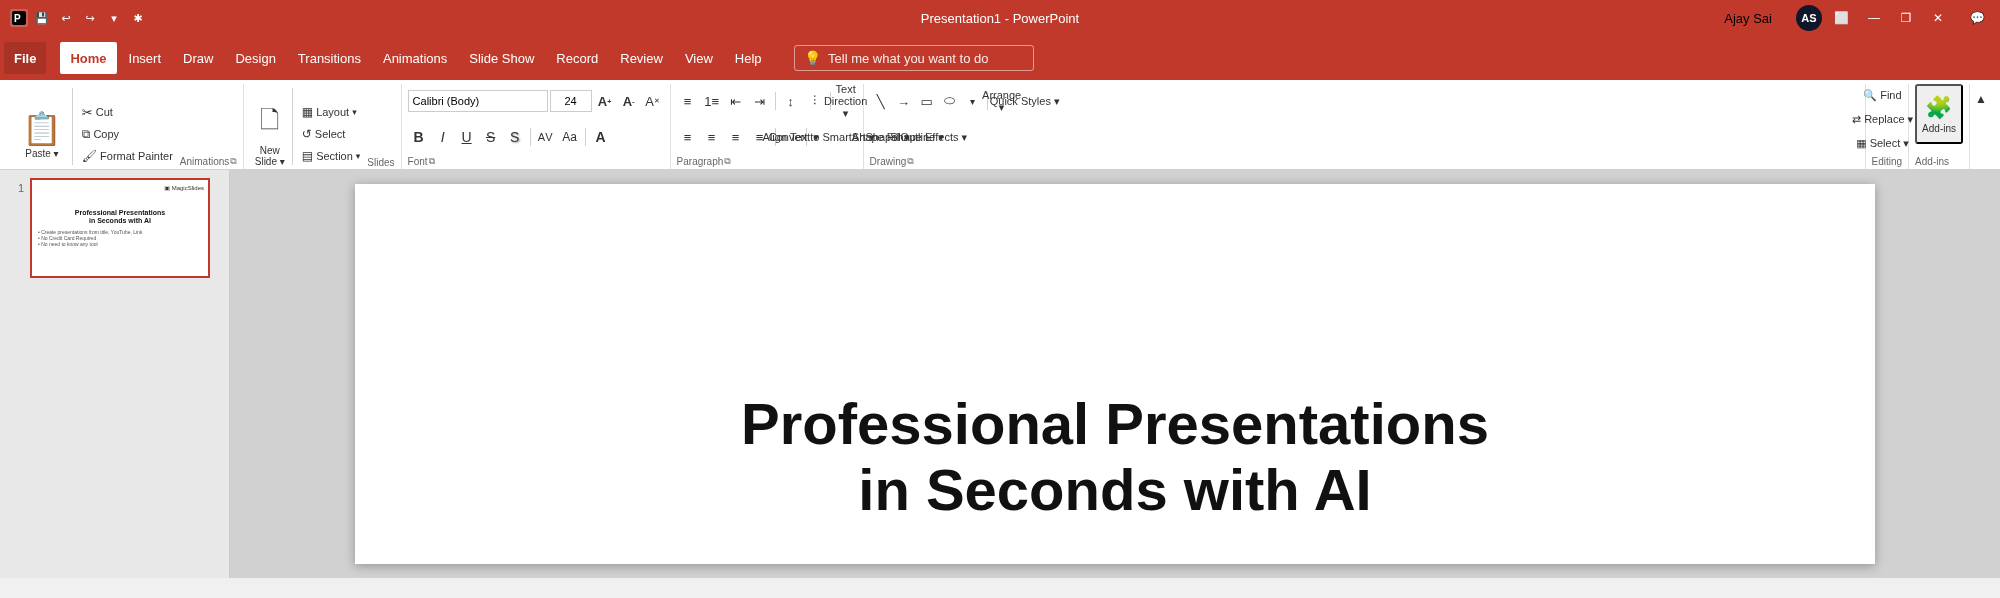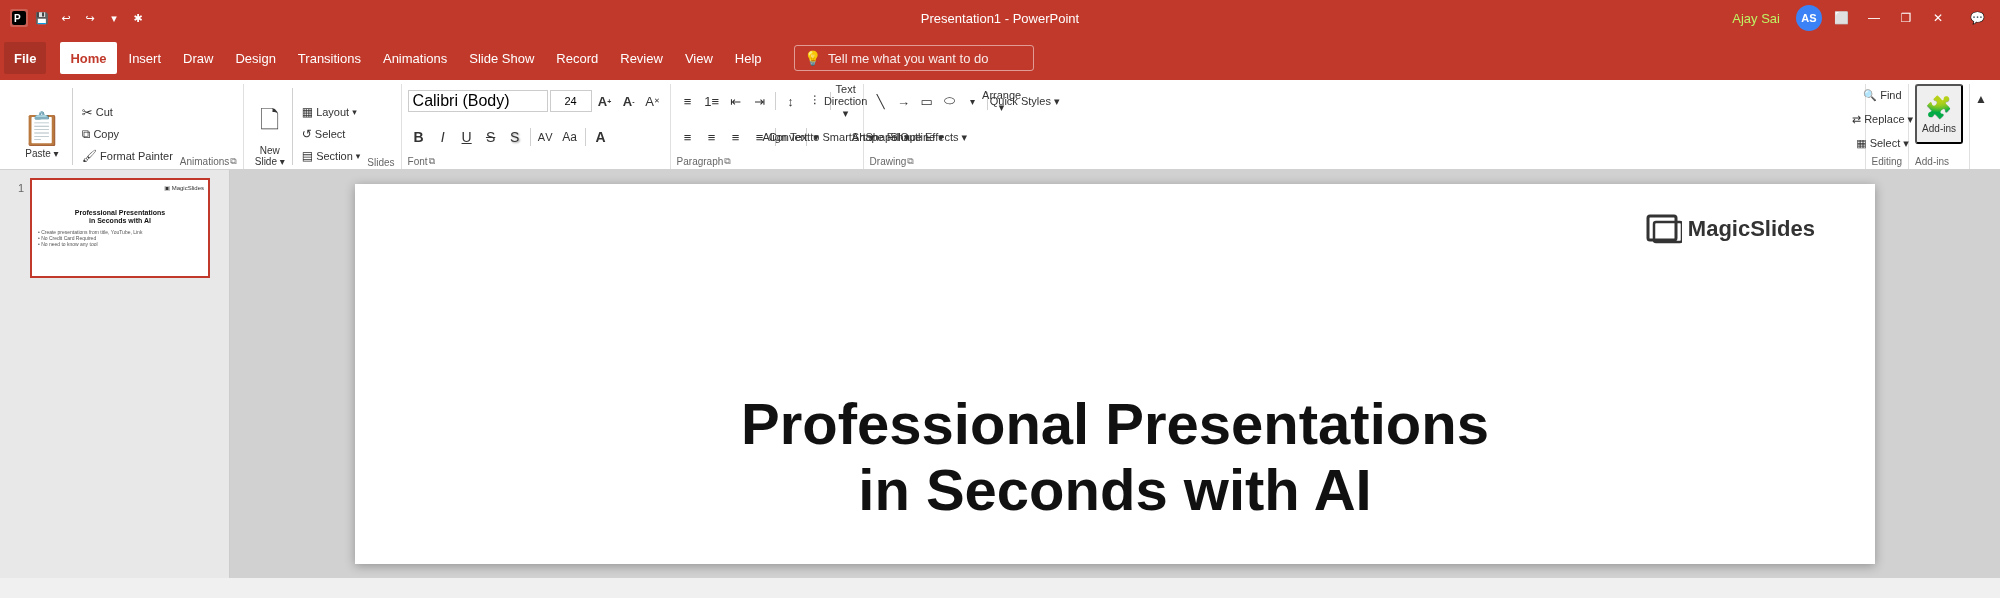--- a/index.html
+++ b/index.html
@@ -16,21 +16,21 @@
       color: white;
       font-size: 13px;
     }
     .title-bar-left { display: flex; align-items: center; gap: 6px; }
     .title-bar-center { position: absolute; left: 50%; transform: translateX(-50%); font-size: 13px; color: white; }
     .title-bar-right { display: flex; align-items: center; gap: 8px; margin-left: auto; }
     .title-icon { width: 18px; height: 18px; background: #fff3; border-radius: 2px; display: flex; align-items: center; justify-content: center; font-size: 11px; }
     .win-btn { width: 24px; height: 24px; display: flex; align-items: center; justify-content: center; font-size: 12px; cursor: pointer; border-radius: 2px; }
     .quick-access { display: flex; align-items: center; gap: 4px; }
     .qa-btn { width: 20px; height: 20px; display: flex; align-items: center; justify-content: center; font-size: 11px; color: white; cursor: pointer; }
-    .user-avatar { width: 26px; height: 26px; border-radius: 50%; background: #3b82f6; display: flex; align-items: center; justify-content: center; font-size: 11px; color: white; font-weight: bold; }
+    .user-avatar { width: 26px; height: 26px; border-radius: 50%; background: #0f172a; display: flex; align-items: center; justify-content: center; font-size: 11px; color: white; font-weight: bold; }
 
     
     .menu-bar {
       background: #c0392b;
       height: 44px;
       display: flex;
       align-items: center;
       padding: 0 4px;
       gap: 2px;
     }
@@ -301,21 +301,21 @@
       </div>
       <div class="qa-btn" title="Save">💾</div>
       <div class="qa-btn" title="Undo">↩</div>
       <div class="qa-btn" title="Redo">↪</div>
       <div class="qa-btn" title="Customize">▾</div>
       <div class="qa-btn">✱</div>
     </div>
   </div>
   <div class="title-bar-center">Presentation1  -  PowerPoint</div>
   <div class="title-bar-right">
-    <span style="font-size:13px; color:#bef264; margin-right:8px;">Ajay Sai</span>
+    <span style="font-size:13px; color:#000000; margin-right:16px;">Ajay Sai</span>
     <div class="user-avatar">AS</div>
     <div class="win-btn">⬜</div>
     <div class="win-btn">—</div>
     <div class="win-btn">❐</div>
     <div class="win-btn close">✕</div>
     <div class="win-btn" style="margin-left:8px;">💬</div>
   </div>
 </div>
 
 <div class="menu-bar">
@@ -391,21 +391,21 @@
         <span style="font-size:9px;">▾</span>
       </div>
     </div>
     <div style="margin-top:auto; padding-bottom:1px; font-size:10px; color:#666; align-self:flex-end; padding-left:2px;">
       <span>Slides</span>
     </div>
   </div>
 
   <div class="ribbon-group">
     <div class="ribbon-row">
-      <input class="font-selector" type="text" style="width: 140px; height: 22px; font-size: 16px; border: 1px solid rgb(204, 204, 204); padding: 4px 4px;" value="Calibri (Body)">
+      <input class="font-selector" type="text" style="width: 140px; height: 22px; font-size: 11px; border: 1px solid rgb(204, 204, 204); padding: 4px 4px;" value="Calibri (Body)">
       <input class="font-size-selector" type="text" style="width: 42px;" value="24">
       <button class="format-btn" title="Increase Font Size" style="font-weight:bold; font-size:13px;">A<sup style="font-size:7px">+</sup></button>
       <button class="format-btn" title="Decrease Font Size" style="font-weight:bold; font-size:13px;">A<sup style="font-size:7px">-</sup></button>
       <button class="format-btn" title="Clear All Formatting" style="font-size:13px;">A<sub style="font-size:7px">✕</sub></button>
     </div>
     <div class="ribbon-row">
       <button class="format-btn" style="font-weight:bold; font-size:14px;">B</button>
       <button class="format-btn" style="font-style:italic; font-size:14px;">I</button>
       <button class="format-btn" style="text-decoration:underline; font-size:14px;">U</button>
       <button class="format-btn" style="text-decoration:line-through; font-size:14px;">S</button>
@@ -523,29 +523,20 @@
 
   <div class="canvas-area">
 
     <div class="arrow-overlay">
       <div class="arrow-head"></div>
       <div class="arrow-line"></div>
     </div>
 
     <div class="slide-canvas">
 
-      <div class="slide-logo">
-        <div style="display:flex; align-items:center; gap:6px;">
-          <svg width="36" height="30" viewBox="0 0 36 30">
-            <rect x="2" y="2" width="28" height="24" rx="2" fill="none" stroke="#333" stroke-width="3"></rect>
-            <rect x="8" y="8" width="28" height="20" rx="2" fill="none" stroke="#333" stroke-width="2.5"></rect>
-          </svg>
-          <span style="font-size:22px; font-weight:600; color:#333;">MagicSlides</span>
-        </div>
-      </div>
 
       <div class="slide-main-title">
         <div>Professional Presentations</div>
         <div>in Seconds with AI</div>
       </div>
     </div>
   </div>
 </div>
 
 </body></html>

